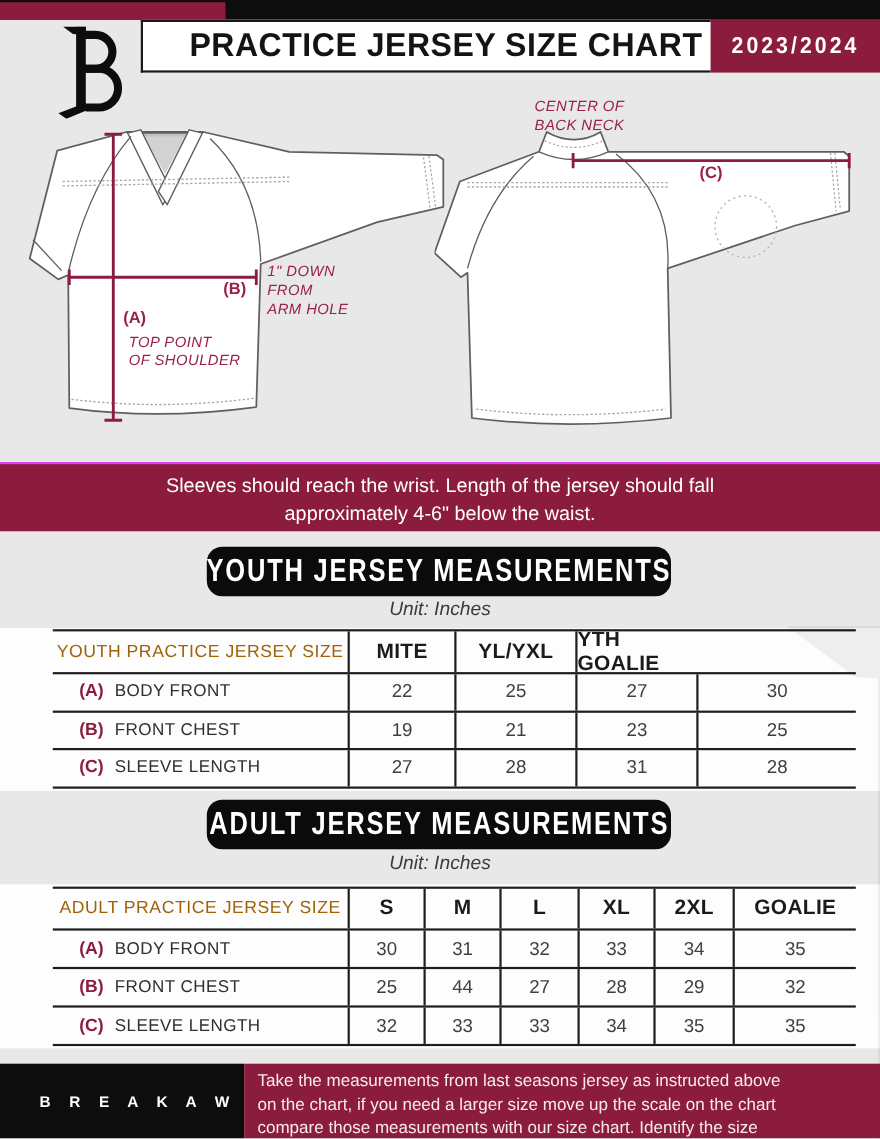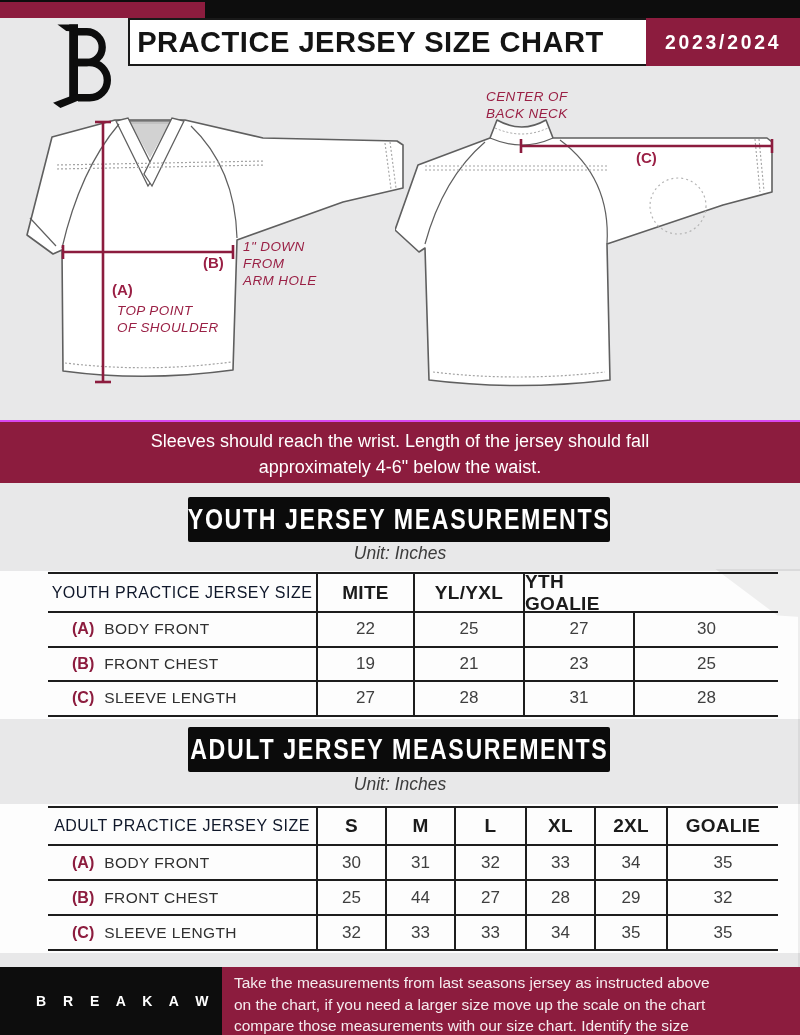--- a/index.html
+++ b/index.html
@@ -3,21 +3,21 @@
 <meta charset="utf-8">
 <style>
   html,body{margin:0;padding:0;}
   body{font-family:"Liberation Sans", sans-serif; background:#bbb;}
   #page{position:relative;width:800px;height:1035px;background:#E8E8E9;overflow:hidden;margin:0 auto;}
 
   
   .top-strip{position:absolute;top:0;left:0;width:800px;height:18px;background:#0d0d0d;z-index:5;}
   .top-strip-maroon{position:absolute;top:2px;left:0;width:205px;height:16px;background:#8C1C3E;}
   .title-box{position:absolute;top:18px;left:128px;width:518px;height:48px;background:#ffffff;
-    border:2px solid #191919;border-right:none;box-sizing:border-box;display:flex;align-items:center;justify-content:flex-start;z-index:5;}
+    border:2px solid #191919;border-right:none;box-sizing:border-box;display:flex;align-items:center;justify-content:flex-end;z-index:5;}
   .title-box span{font-size:30px;font-weight:bold;color:#141414;letter-spacing:.5px;transform:scaleX(.97);white-space:nowrap;}
   .season-box{position:absolute;top:18px;left:646px;width:154px;height:48px;background:#8C1C3E;
     display:flex;align-items:center;justify-content:center;z-index:5;}
   .season-box span{font-size:21px;font-weight:bold;color:#fff;letter-spacing:3px;transform:scaleX(.92);white-space:nowrap;}
   .logo-main{position:absolute;top:20px;left:36px;z-index:6;}
 
   
   .jersey-svg{position:absolute;z-index:2;}
   .ann{position:absolute;color:#9A2045;z-index:3;}
   .ann .key{font-weight:bold;font-size:15px;font-style:normal;}
@@ -27,42 +27,42 @@
   #ann-b-key{top:254px;left:203px;}
   #ann-b-cap{top:238px;left:243px;}
   #ann-c-cap{top:88px;left:486px;}
   #ann-c-key{top:149px;left:636px;}
 
   
   .notice{position:absolute;top:420px;left:0;width:800px;height:63px;background:#8C1C3E;border-top:2px solid #d946ef;
     box-sizing:border-box;color:#fff;text-align:center;font-size:18px;line-height:26px;padding-top:6px;z-index:4;}
 
   
-  .pill{position:absolute;left:188px;width:422px;height:45px;background:#0b0b0b;border-radius:2px;
+  .pill{position:absolute;left:188px;width:422px;height:45px;background:#0b0b0b;border-radius:14px;
     display:flex;align-items:center;justify-content:center;z-index:3;}
   .pill span{color:#fff;font-size:29px;font-weight:bold;letter-spacing:2px;transform:scaleX(.8);white-space:nowrap;}
   #youth-pill{top:497px;} #adult-pill{top:727px;}
   .unit{position:absolute;left:0;width:800px;text-align:center;font-style:italic;font-size:17.5px;color:#3c3c3c;z-index:3;}
   #youth-unit{top:543px;} #adult-unit{top:774px;}
 
   
   .band{position:absolute;left:0;width:800px;background:#fdfdfd;z-index:0;}
   #youth-band{top:571px;height:148px;} #adult-band{top:804px;height:149px;}
   #watermark{position:absolute;top:538px;left:600px;z-index:1;opacity:.055;}
 
   
   .mtable{position:absolute;left:48px;width:730px;z-index:3;}
   #youth-table{top:572px;} #adult-table{top:806px;}
   .mrow{display:grid;border-top:2px solid #1d1d1d;}
   .mrow:last-child{border-bottom:2px solid #1d1d1d;}
   .mrow.hdr{height:37px;} .mrow.dat{height:32.5px;}
   #adult-table .mrow.hdr{height:36px;text-align:right;} #adult-table .mrow.dat{height:33px;}
   .mc{display:flex;align-items:center;justify-content:center;overflow:hidden;}
   .mc.v{border-left:2px solid #1d1d1d;}
-  .mc.h0{font-size:16px;color:#0f172a;letter-spacing:.5px;}
+  .mc.h0{font-size:16px;color:#a16207;letter-spacing:.5px;}
   .mc.hs{font-size:19px;font-weight:bold;color:#1b1b1b;letter-spacing:.3px;}
   .mc.lbl{justify-content:flex-start;padding-left:24px;}
   .mc.lbl .key{font-weight:bold;font-size:16px;color:#8C1C3E;margin-right:10px;}
   .mc.lbl .lab{font-size:15.5px;color:#303030;letter-spacing:.4px;}
   .mc.val{font-size:17px;color:#3f3f3f;}
 
   
   .footer-black{position:absolute;top:967px;left:0;width:222px;height:68px;background:#0d0d0d;z-index:4;
     display:flex;align-items:center;}
   .footer-black .brand{color:#fff;font-size:14px;font-weight:bold;letter-spacing:6.5px;margin-left:12px;white-space:nowrap;}

